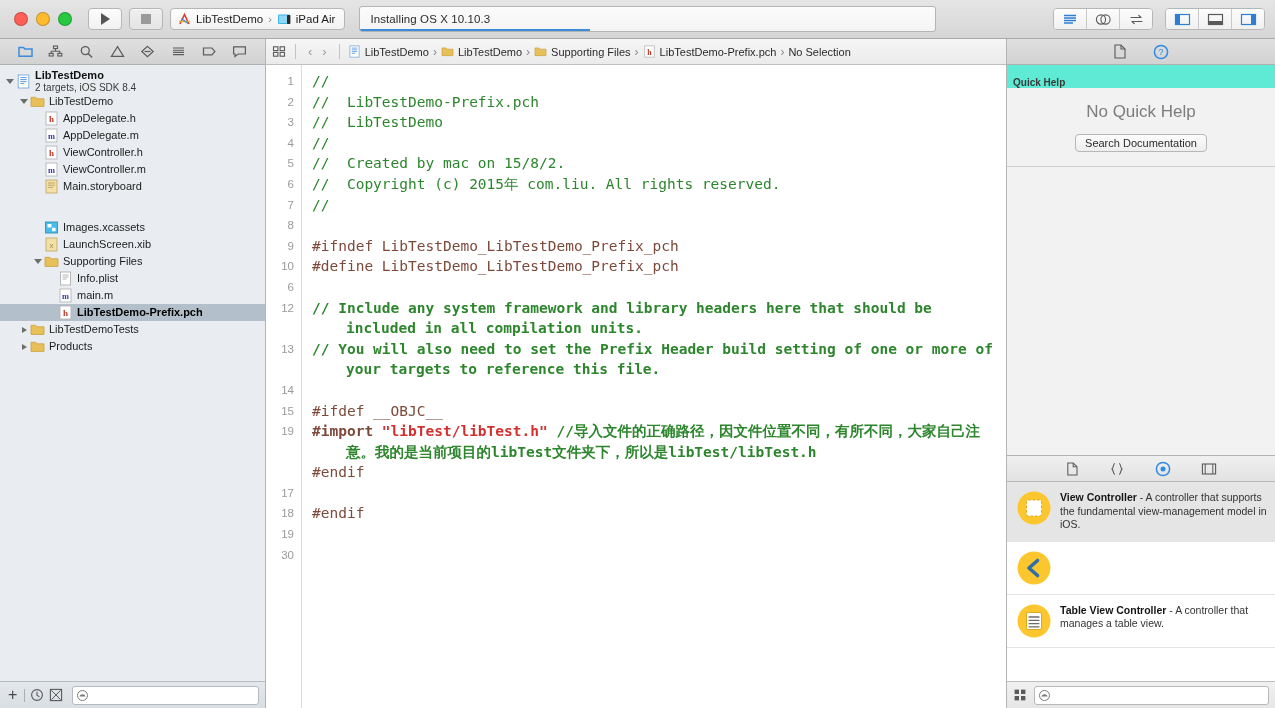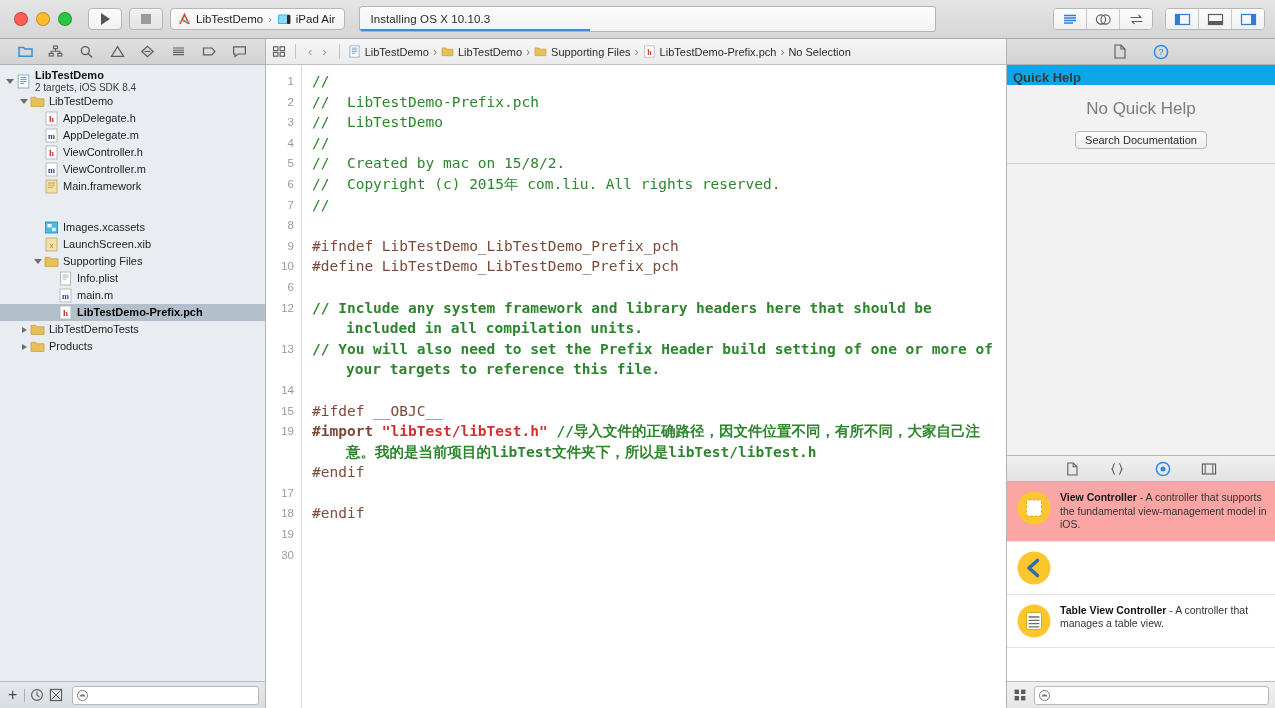--- a/index.html
+++ b/index.html
@@ -235,23 +235,23 @@
     display: flex; align-items: center; justify-content: center; gap: 26px;
   }
   .quickhelp {
     height: 390px;
     border-bottom: 1px solid #b4b4b4;
     background: #f2f2f2;
     display:flex; flex-direction:column;
     position: relative;
   }
   .qh-title {
-    font-size: 13px; font-weight: bold; color: #3a3a3a;
-    padding: 5px 0 0 6px;
-    background: #0ea5e9;
+    font-size: 10px; font-weight: bold; color: #3a3a3a;
+    padding: 12px 0 0 6px;
+    background: #5eead4;
   }
   .qh-center {
     padding-top: 14px;
     display:flex; flex-direction:column; align-items:center; gap: 12px;
     background: #f2f2f2;
     padding-bottom: 14px;
     border-bottom: 1px solid #cfcfcf;
     text-align: right;
   }
   .qh-msg { font-size: 17px; color: #7d7d7d; }
@@ -269,21 +269,21 @@
     border-bottom: 1px solid #b8b8b8;
     display:flex; align-items:center; justify-content:center; gap: 30px;
   }
   .lib-list { flex:1 1 auto; overflow:hidden; background:#fff; }
   .lib-item {
     display: flex; align-items: flex-start; gap: 9px;
     padding: 9px 8px 9px 10px;
     border-bottom: 1px solid #e3e3e3;
     font-size: 10.5px; color: #333; line-height: 13.5px;
   }
-  .lib-item.sel { background: #fca5a5; }
+  .lib-item.sel { background: #e5e5e5; }
   .lib-ico {
     width: 34px; height: 34px; border-radius: 50%;
     background: #fcc72e; flex:none;
     display:flex; align-items:center; justify-content:center;
     position: relative;
   }
   .lib-name { font-weight: bold; color: #141414; }
   .util-bottom {
     height: 26px; min-height:26px;
     background: linear-gradient(to bottom,#f1f1f1,#e6e6e6);
@@ -510,21 +510,21 @@
             <span class="lbl">ViewController.m</span>
           </div>
           <div class="row" style="padding-left: 32px;">
             <span class="tw"></span>
             <span class="ficon">
               <svg width="15" height="15" viewBox="0 0 15 15">
                 <rect x="2" y="1" width="11" height="13" fill="#f3e0a8" stroke="#c3ae6d" stroke-width="0.9"></rect>
                 <path d="M4 4h7M4 6.2h7M4 8.4h5" stroke="#b09a54" stroke-width="0.8"></path>
               </svg>
             </span>
-            <span class="lbl">Main.framework</span>
+            <span class="lbl">Main.storyboard</span>
           </div>
           <div class="row" style="padding-left: 32px; margin-top: 24px;">
             <span class="tw"></span>
             <span class="ficon">
               <svg width="15" height="15" viewBox="0 0 15 15">
                 <rect x="1.5" y="2" width="12" height="11" fill="#49bde8" stroke="#2f93bb" stroke-width="0.9"></rect>
                 <rect x="3.5" y="4" width="4" height="3.4" fill="#fff"></rect>
                 <rect x="8" y="7.8" width="3.6" height="3.4" fill="#fff"></rect>
               </svg>
             </span>

